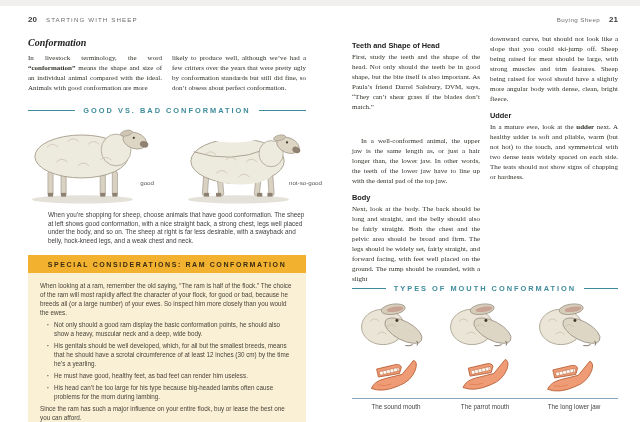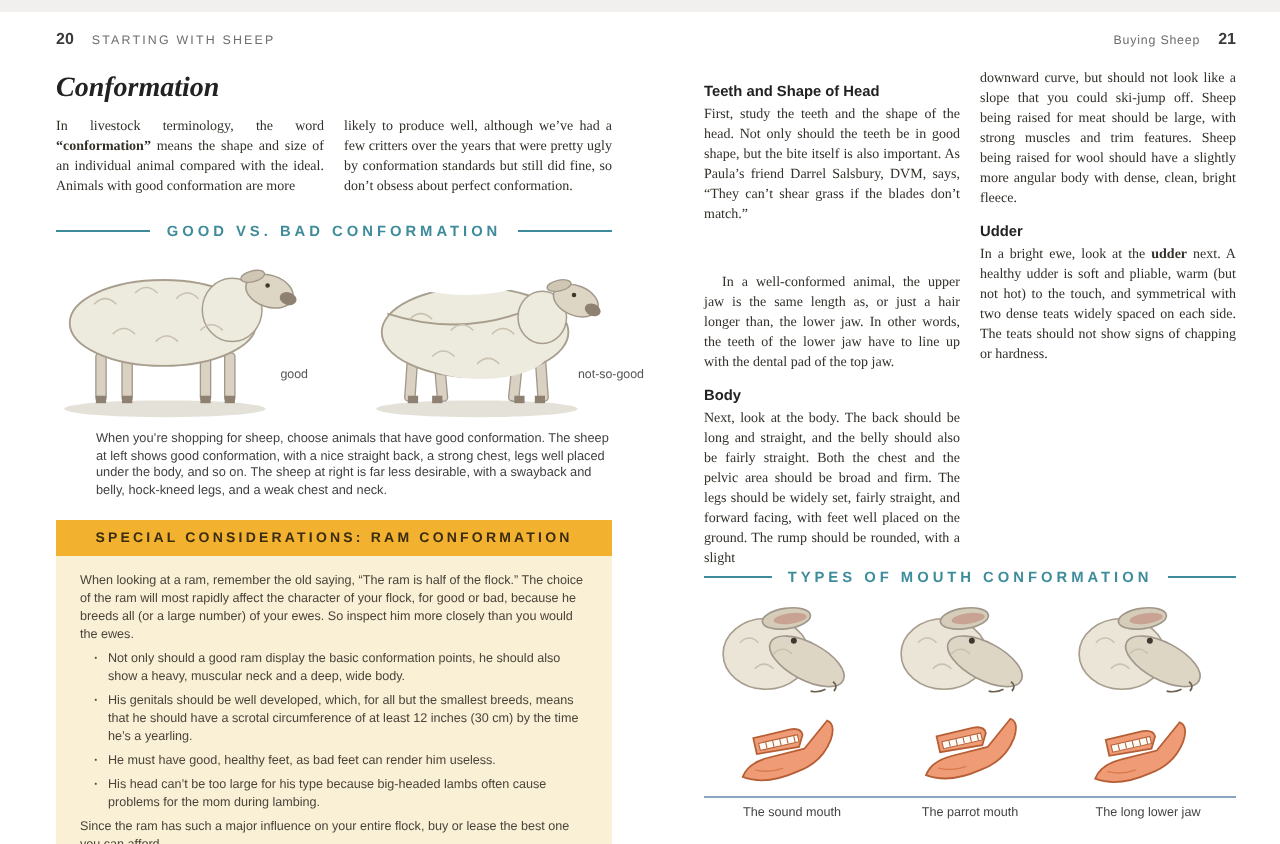--- a/index.html
+++ b/index.html
@@ -11,21 +11,21 @@
   .page.left  { left:0;  padding:15px 14px 0 28px; }
   .page.right { left:320px; padding:15px 22px 17px 32px; }
 
   
   .running-head { display:flex; align-items:baseline; gap:9px; }
   .running-head.rh-right { justify-content:flex-end; }
   .pagenum { font-family:"Liberation Sans",sans-serif; font-weight:bold; font-size:8px; color:#3a3a3a; }
   .rh-text { font-family:"Liberation Sans",sans-serif; font-size:6.2px; letter-spacing:1.1px; color:#6e6e6e; text-transform:uppercase; }
 
   
-  .serif-head { font-size:14px; font-weight:bold; font-style:italic; margin:13px 0 5px; color:#222; }
+  .serif-head { font-size:10px; font-weight:bold; font-style:italic; margin:13px 0 5px; color:#222; }
   .sans-head  { font-family:"Liberation Sans",sans-serif; font-size:7.4px; font-weight:bold; color:#222; margin:7px 0 2px; }
   .serif-head-sm { font-size:9.5px; font-weight:bold; font-style:italic; margin:7px 0 2px; color:#222; }
 
   
   .two-col { display:flex; gap:10px; }
   .col { flex:1; min-width:0; }
   .jp { text-align:justify; font-size:7px; line-height:10px; color:#333029; }
   .jp + .jp.indent { text-indent:9px;margin-top:24px; }
   .jp b { font-weight:bold; }
   .mb { margin-bottom:4px; }
@@ -199,21 +199,21 @@
       <div class="col">
         <h3 class="sans-head">Teeth and Shape of Head</h3>
         <p class="jp">First, study the teeth and the shape of the head. Not only should the teeth be in good shape, but the bite itself is also important. As Paula’s friend Darrel Salsbury, DVM, says, “They can’t shear grass if the blades don’t match.”</p>
         <p class="jp indent">In a well-conformed animal, the upper jaw is the same length as, or just a hair longer than, the lower jaw. In other words, the teeth of the lower jaw have to line up with the dental pad of the top jaw.</p>
         <h3 class="sans-head">Body</h3>
         <p class="jp">Next, look at the body. The back should be long and straight, and the belly should also be fairly straight. Both the chest and the pelvic area should be broad and firm. The legs should be widely set, fairly straight, and forward facing, with feet well placed on the ground. The rump should be rounded, with a slight</p>
       </div>
       <div class="col">
         <p class="jp mb">downward curve, but should not look like a slope that you could ski-jump off. Sheep being raised for meat should be large, with strong muscles and trim features. Sheep being raised for wool should have a slightly more angular body with dense, clean, bright fleece.</p>
         <h3 class="sans-head">Udder</h3>
-        <p class="jp"><span>In a bright ewe, look at the </span><b>udder</b><span> next. A healthy udder is soft and pliable, warm (but not hot) to the touch, and symmetrical with two dense teats widely spaced on each side. The teats should not show signs of chapping or hardness.</span></p>
+        <p class="jp"><span>In a mature ewe, look at the </span><b>udder</b><span> next. A healthy udder is soft and pliable, warm (but not hot) to the touch, and symmetrical with two dense teats widely spaced on each side. The teats should not show signs of chapping or hardness.</span></p>
       </div>
     </div>
 
     <div class="fig-head" style="margin-top:0;">
       <span class="rule"></span>
       <span class="fig-title">TYPES OF MOUTH CONFORMATION</span>
       <span class="rule"></span>
     </div>
 
     <div class="mouth-row">

